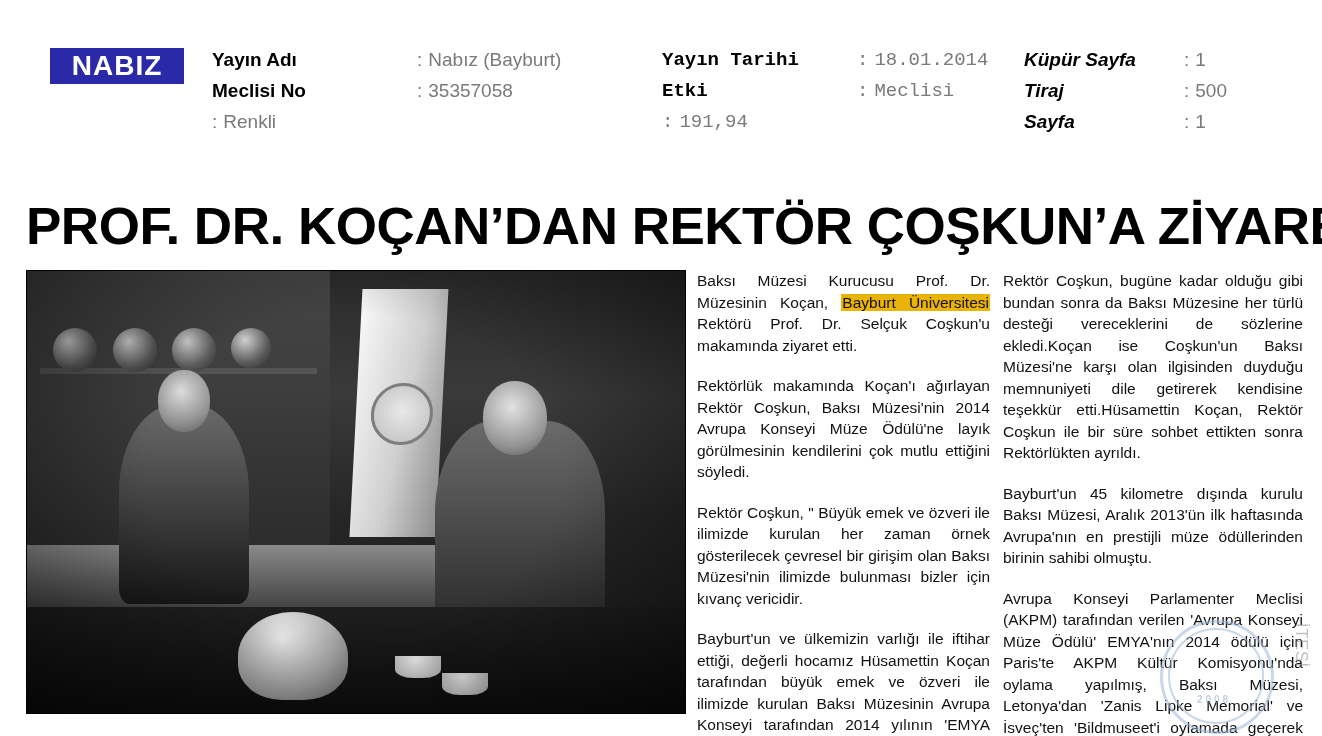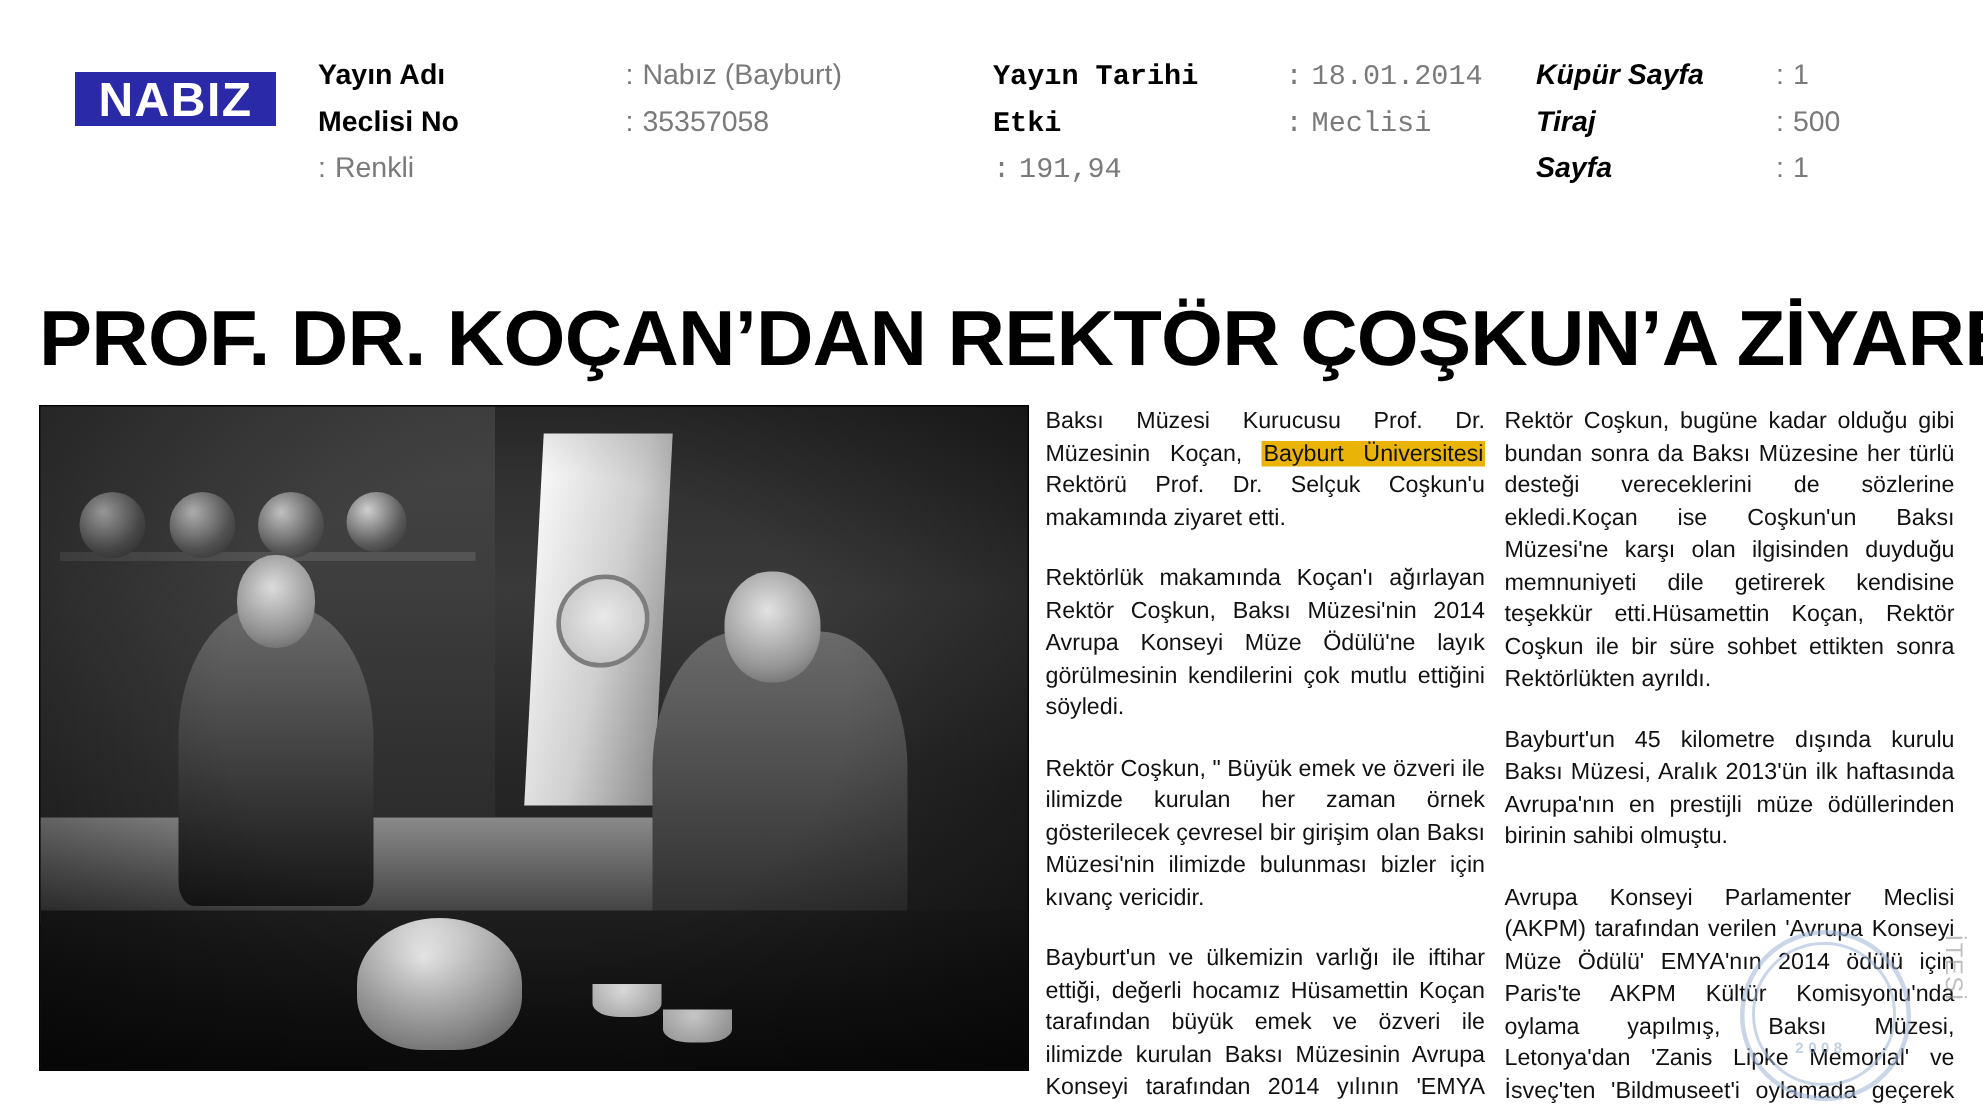--- a/index.html
+++ b/index.html
@@ -32,36 +32,36 @@
     height: 36px;
     background: #2a2aa8;
     display: flex;
     align-items: center;
     justify-content: center;
   }
   .logo-box .logo-text {
     color: #ffffff;
     font-family: "Liberation Sans", sans-serif;
     font-weight: bold;
-    font-size: 32px;
+    font-size: 28px;
     letter-spacing: 1px;
   }
 
   .meta-col {
     position: absolute;
     top: 0;
   }
   .meta-col.c1 { left: 212px; width: 400px; }
   .meta-col.c2 { left: 662px; width: 350px; font-family: Liberation Mono, monospace; }
   .meta-col.c3 { left: 1024px; width: 290px; }
 
   .meta-row {
     height: 31px;
     display: flex;
-    align-items: flex-start;
+    align-items: flex-end;
     font-size: 19px;
   }
   .meta-label {
     font-weight: bold;
     color: #000;
     white-space: nowrap;
   }
   .meta-col.c1 .meta-label { width: 205px; }
   .meta-col.c2 .meta-label { width: 195px; }
   .meta-col.c3 .meta-label { width: 160px; font-style: italic; }

